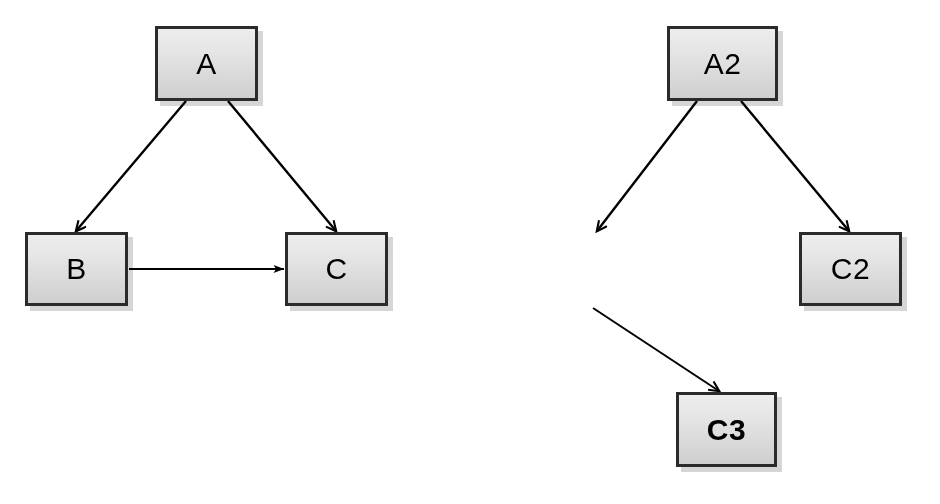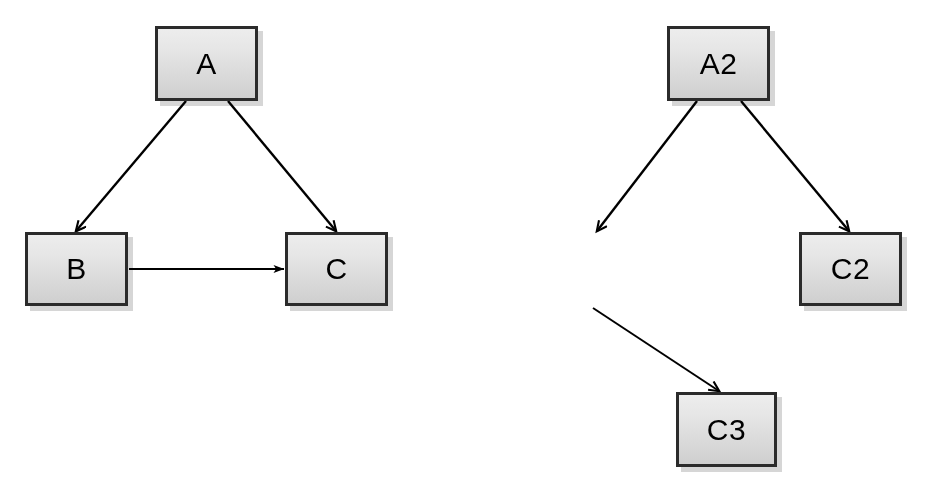--- a/index.html
+++ b/index.html
@@ -79,26 +79,26 @@
   </div>
 
   <div class="node" style="left:25px; top:232px; width:103px; height:74px;">
     <span class="node-label">B</span>
   </div>
 
   <div class="node" style="left:285px; top:232px; width:103px; height:74px;">
     <span class="node-label">C</span>
   </div>
 
-  <div class="node" style="left:667px; top:26px; width:103px; height:75px;">
+  <div class="node" style="left:667px; top:26px; width:111px; height:75px;">
     <span class="node-label">A2</span>
   </div>
 
 
   <div class="node" style="left:799px; top:232px; width:103px; height:74px;">
     <span class="node-label">C2</span>
   </div>
 
-  <div class="node" style="left:676px; top:392px; width:101px; height:75px;">
+  <div class="node" style="left:676px; top:392px; width:101px; height:75px;font-weight:bold;">
     <span class="node-label">C3</span>
   </div>
 
 </div>
 
 </body></html>

